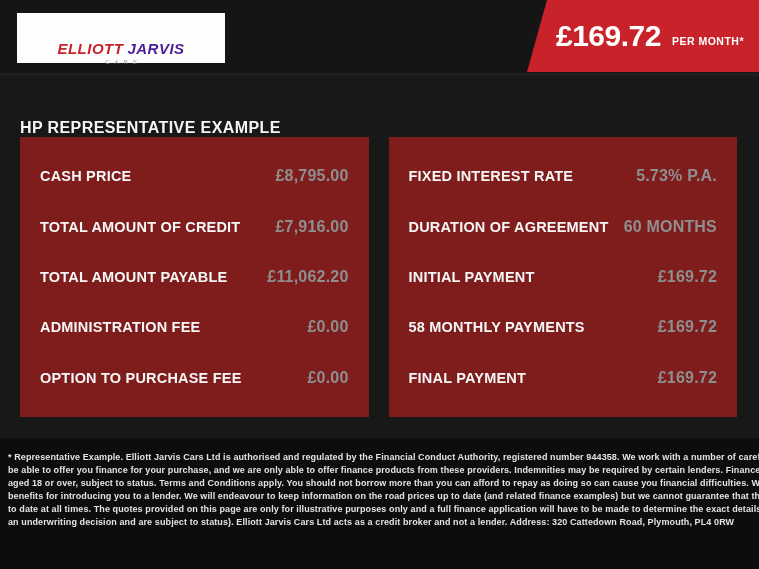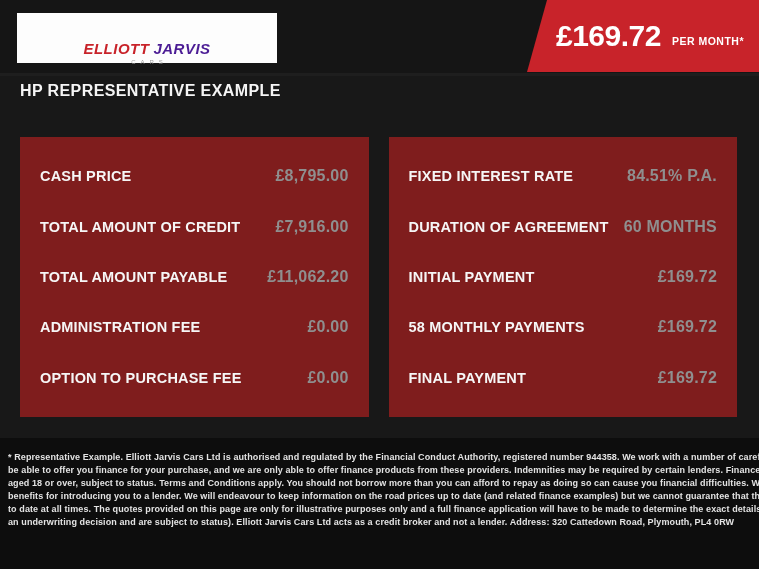--- a/index.html
+++ b/index.html
@@ -16,21 +16,21 @@
   
   .top-bar {
     position: relative;
     height: 76px;
     background: #151515;
     border-bottom: 3px solid #1e1e1e;
   }
   .logo-box {
     position: absolute;
     left: 17px; top: 13px;
-    width: 260px; height: 50px;
+    width: 208px; height: 50px;
     background: #fdfdfd;
     display: flex;
     flex-direction: column;
     align-items: center;
     justify-content: center;
     cursor: pointer;
   }
   .logo-car { margin-bottom: -4px; }
   .logo-textline {
     display: flex;
@@ -72,21 +72,21 @@
   }
   .price-period {
     color: #fff;
     font-size: 10.5px;
     font-weight: bold;
     letter-spacing: 0.5px;
     padding-top: 10px;
   }
 
   
-  .title-section { height: 61px; display: flex; align-items: flex-start; padding: 6px 14px 0 20px; }
+  .title-section { height: 61px; display: flex; align-items: flex-end; padding: 6px 14px 0 20px; }
   .page-title {
     color: #f5f5f5;
     font-size: 16px;
     font-weight: bold;
     letter-spacing: 0.4px;
   }
 
   
   .panels {
     display: flex;
@@ -198,21 +198,21 @@
         <div class="finance-row">
           <span class="finance-label">OPTION TO PURCHASE FEE</span>
           <span class="finance-value">£0.00</span>
         </div>
       </div>
 
     <div class="panel">
 
         <div class="finance-row">
           <span class="finance-label">FIXED INTEREST RATE</span>
-          <span class="finance-value">84.51% P.A.</span>
+          <span class="finance-value">5.73% P.A.</span>
         </div>
 
 
         <div class="finance-row">
           <span class="finance-label">DURATION OF AGREEMENT</span>
           <span class="finance-value">60 MONTHS</span>
         </div>
 
         <div class="finance-row">
           <span class="finance-label">INITIAL PAYMENT</span>

